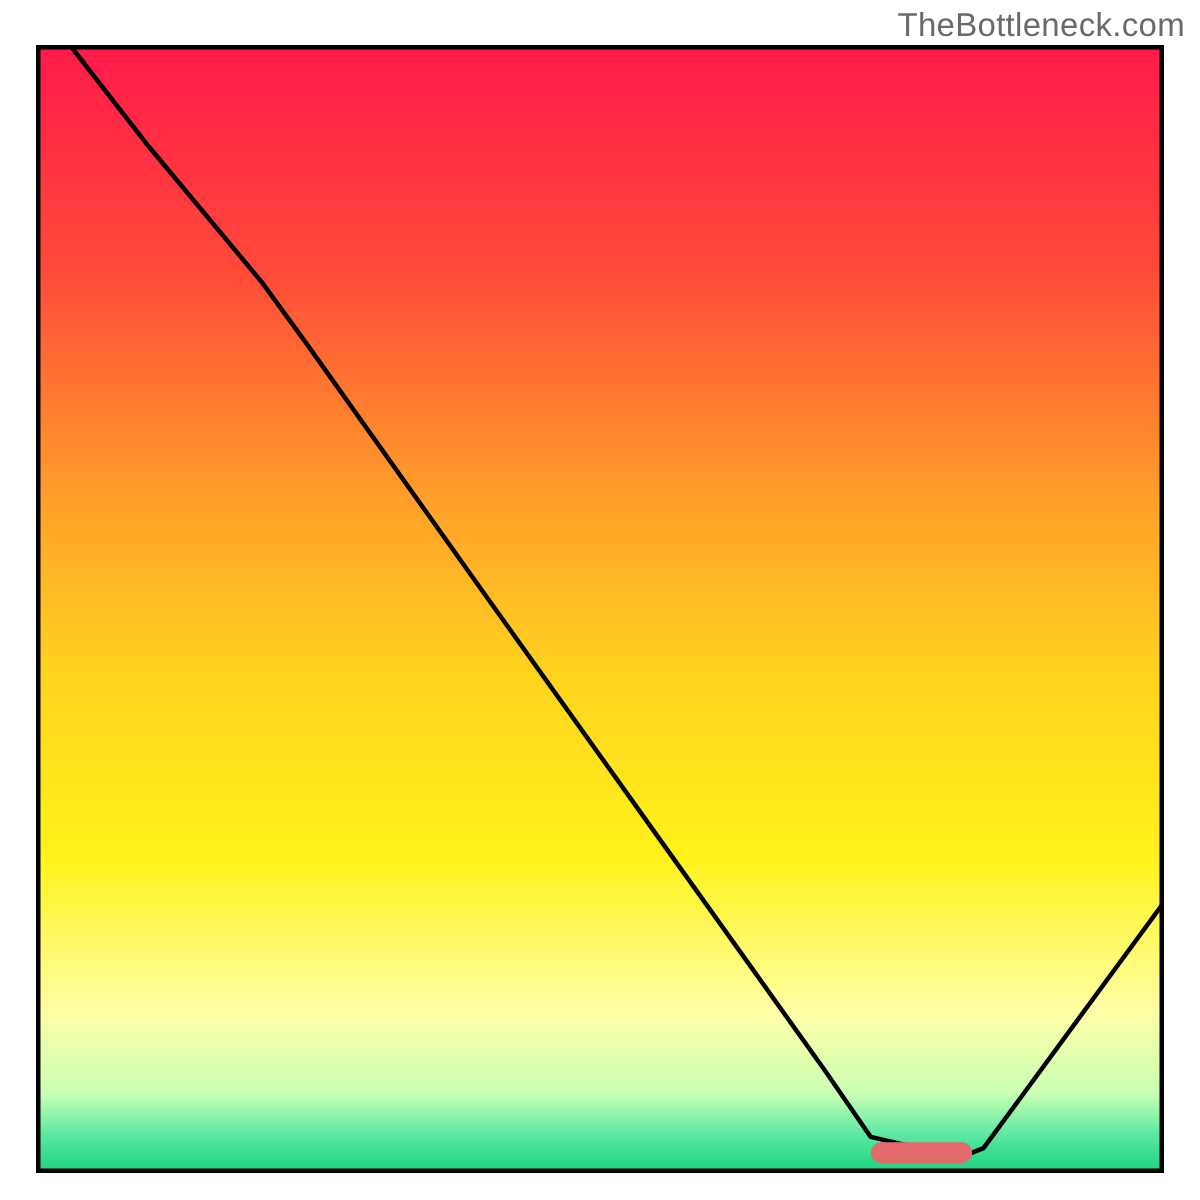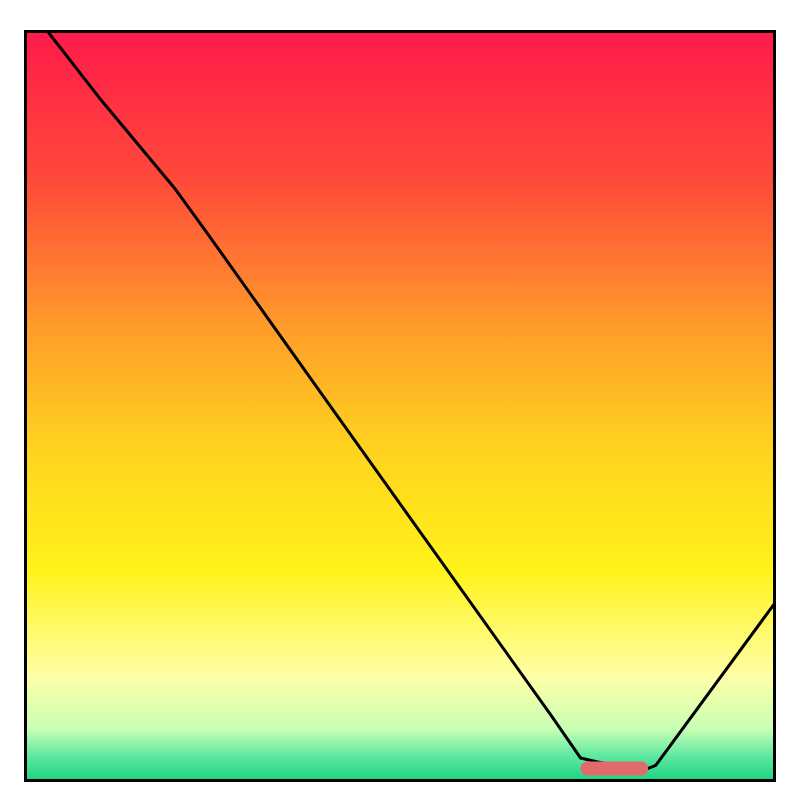--- a/index.html
+++ b/index.html
@@ -32,20 +32,21 @@
     height: 752px;
   }
   svg {
     display: block;
   }
 </style>
 </head>
 <body>
 <div class="container">
 
+  <div class="attribution">TheBottleneck.com</div>
 
   <div class="chart-frame">
     <svg id="chart-svg" width="752" height="752" viewBox="0 0 752 752">
         <defs>
           <linearGradient id="bg-grad" x1="0" y1="0" x2="0" y2="1">
             <stop offset="0%" stop-color="#ff1a4b"></stop>
             <stop offset="20%" stop-color="#ff4a39"></stop>
             <stop offset="40%" stop-color="#ff9e2a"></stop>
             <stop offset="55.00000000000001%" stop-color="#ffd11f"></stop>
             <stop offset="72%" stop-color="#fff31a"></stop>

